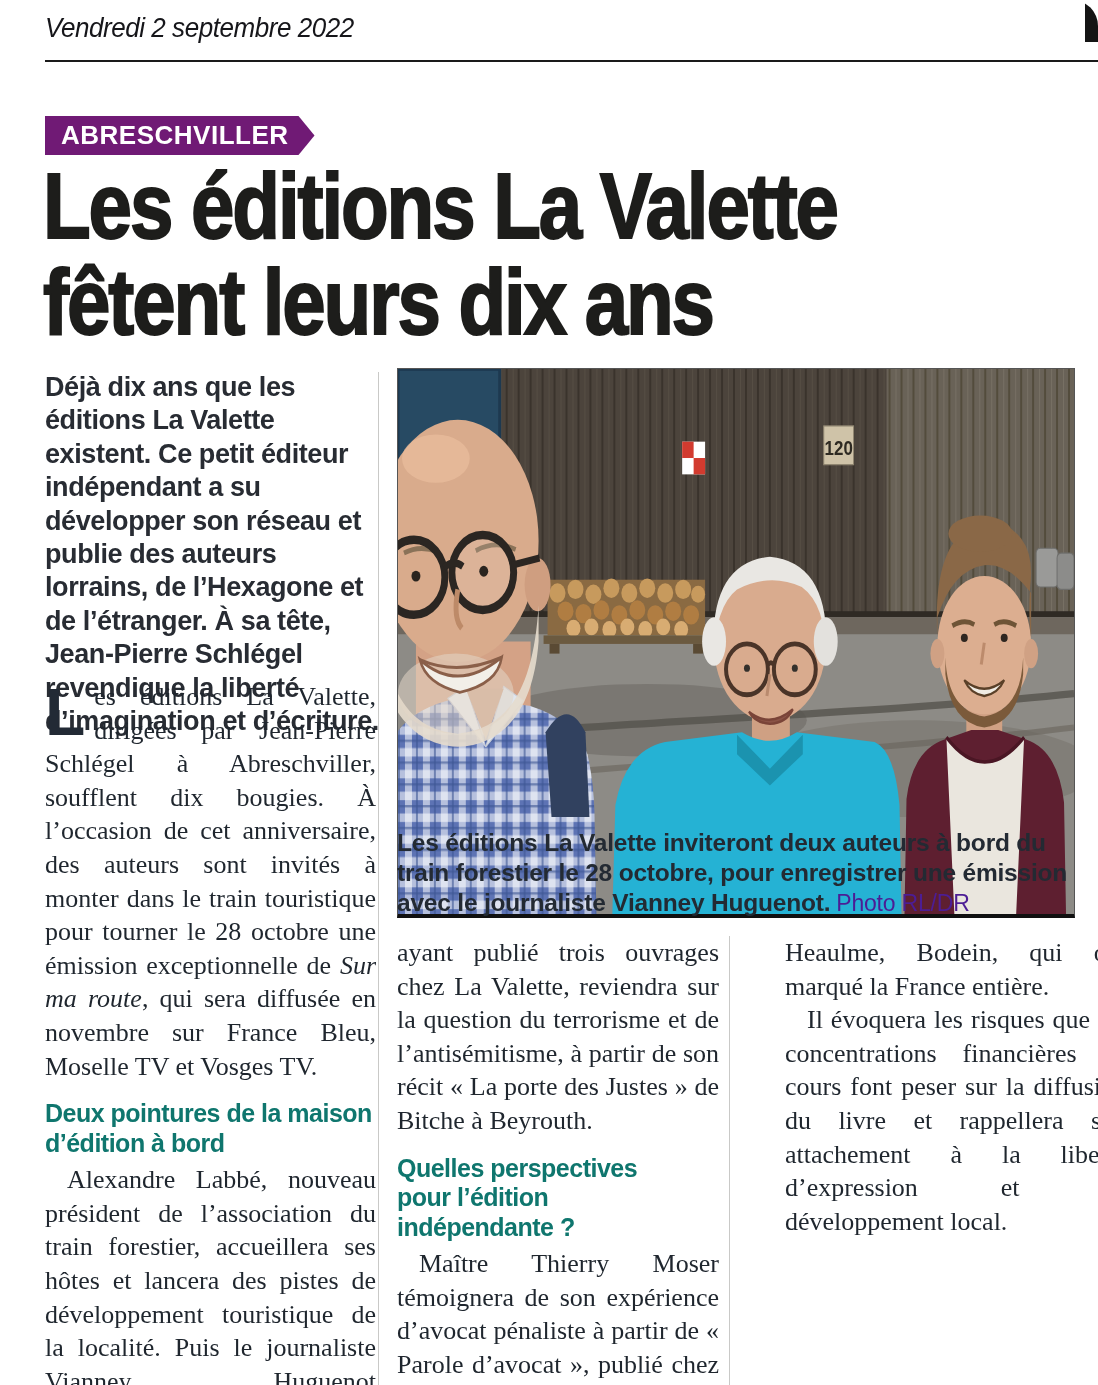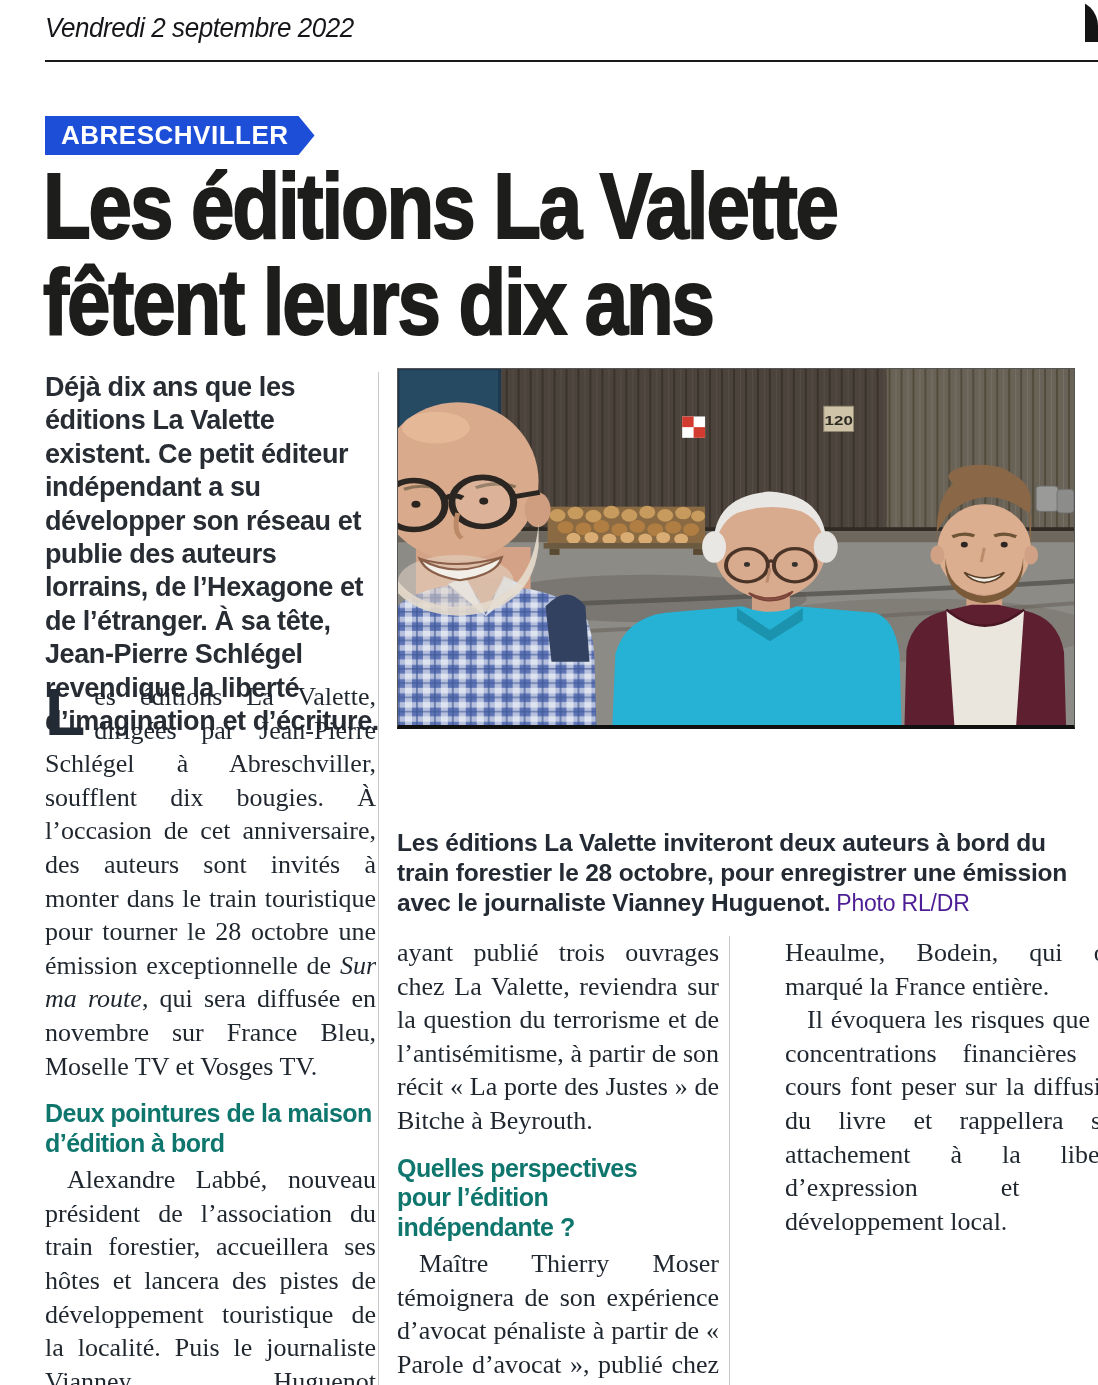--- a/index.html
+++ b/index.html
@@ -11,21 +11,21 @@
   .date{
     position:absolute;left:45px;top:12px;font-style:italic;
     font-size:28px;color:#16161a;letter-spacing:-.5px;
     transform:scaleX(.93);transform-origin:0 0;
   }
   .top-rule{position:absolute;left:45px;right:0;top:60px;height:2px;background:#1a1a1a;}
   .corner-mark{position:absolute;right:0;top:0;width:13px;height:42px;background:#141414;}
   
   .tag{
     position:absolute;left:45px;top:116px;height:39px;
-    background:#1d4ed8;color:#ffffff;display:inline-flex;align-items:center;
+    background:#701a75;color:#ffffff;display:inline-flex;align-items:center;
     padding:0 26px 0 16px;font-weight:700;font-size:26px;letter-spacing:.5px;
     clip-path:polygon(0 0,calc(100% - 16px) 0,100% 50%,calc(100% - 16px) 100%,0 100%);
   }
   
   .headline{
     position:absolute;left:43px;top:158px;width:1200px;
     font-weight:700;font-size:93px;line-height:96px;color:#1d1d1b;
     letter-spacing:-2.5px;transform:scaleX(.84);transform-origin:0 0;
     -webkit-text-stroke:2px #1d1d1b;
   }
@@ -52,21 +52,21 @@
   }
   .subhead{
     font-family:"Liberation Sans",sans-serif;font-weight:700;
     font-size:25px;line-height:29.5px;color:#0f766e;letter-spacing:-.5px;
     text-align:left;margin:16px 0 5px 0 !important;
   }
   .subhead.tight{max-width:300px;}
   .ital{font-style:italic;}
   
   .photo{
-    position:absolute;left:397px;top:368px;width:678px;height:361px;
+    position:absolute;left:397px;top:368px;width:678px;height:550px;
     box-sizing:border-box;border:1px solid #555;border-bottom:4px solid #101010;
     background:#4c443c;
   }
   .photo svg{display:block;width:100%;height:100%;}
   .caption{
     position:absolute;left:397px;top:828px;width:684px;
     font-weight:700;font-size:24.5px;line-height:30px;color:#232a33;
     letter-spacing:-.2px;
   }
   .caption .credit{font-weight:400;color:#4c1d95;font-size:23px;margin-left:6px;}

